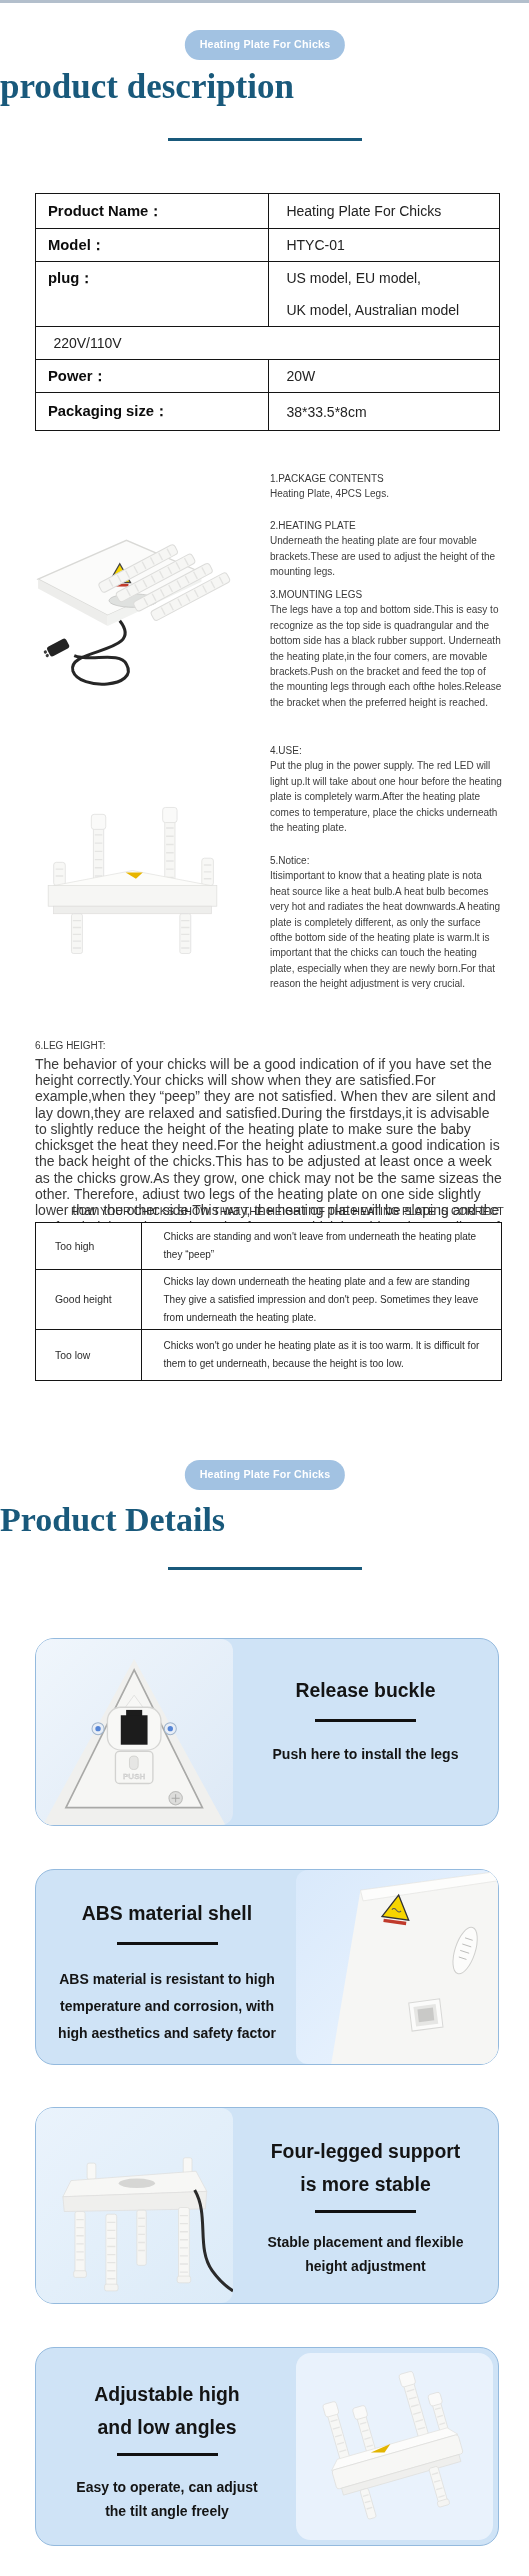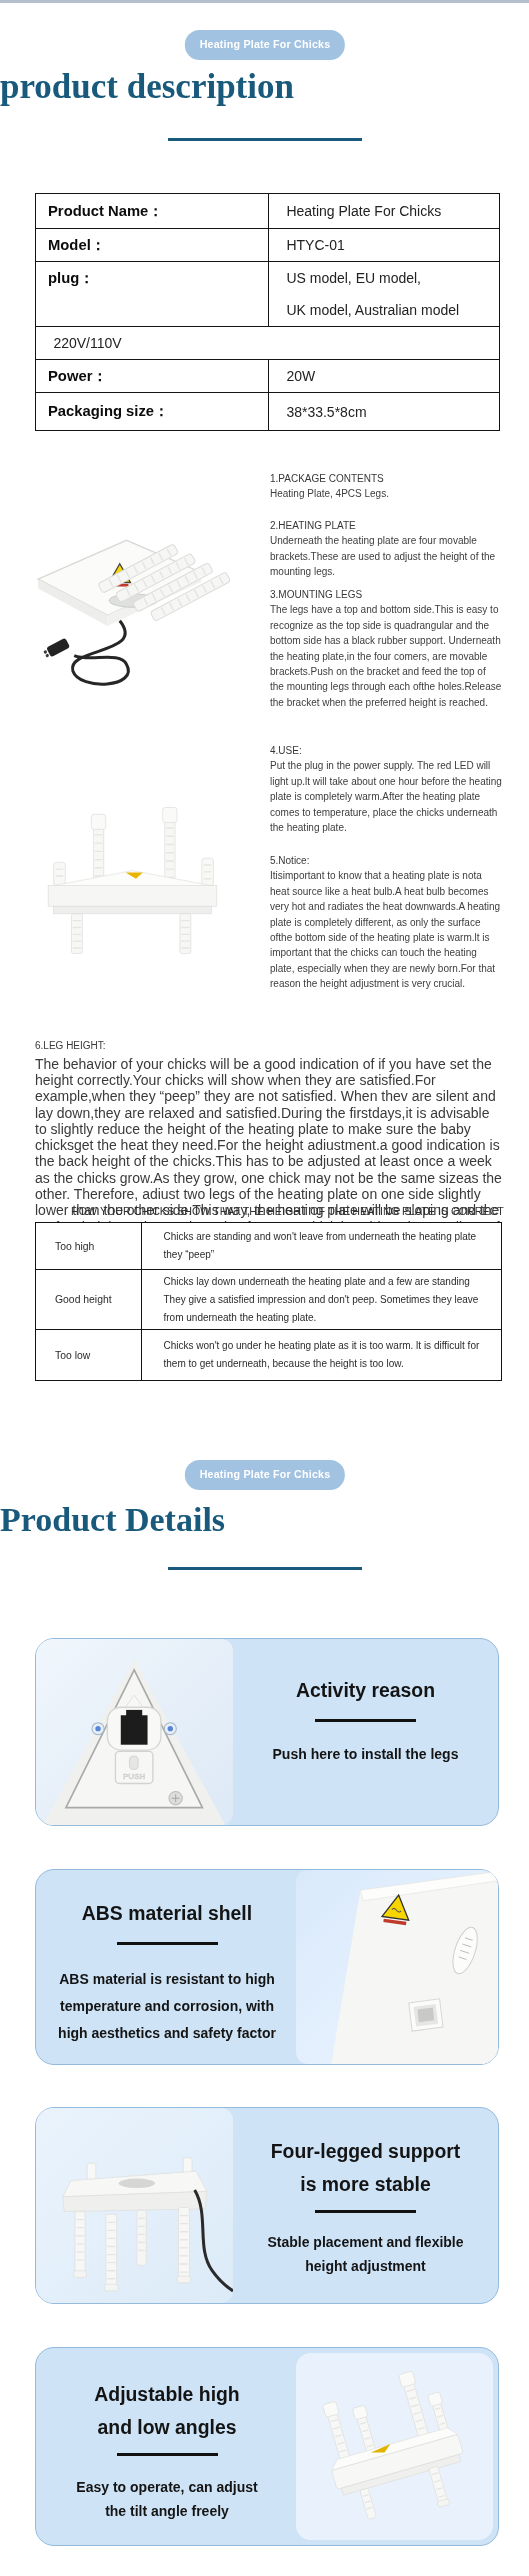--- a/index.html
+++ b/index.html
@@ -259,21 +259,21 @@
           <rect x="139" y="175" width="13" height="20" rx="6" fill="#e6e6e4" stroke="#c7c7c5"></rect>
           <text x="146" y="209" font-size="12" font-family="Liberation Sans, sans-serif" font-weight="bold" fill="#dedede" stroke="#c2c2c0" stroke-width="0.4" text-anchor="middle">PUSH</text>
         </g>
         <g>
           <circle cx="208" cy="238" r="10" fill="#dddddb" stroke="#bcbcba" stroke-width="1.5"></circle>
           <path d="M202,238 h12 M208,232 v12" stroke="#a9a9a7" stroke-width="1.5"></path>
         </g>
       </svg>
     </div>
     <div class="card-text" style="left:197px;right:0;">
-      <div class="card-title" style="margin-top:35px;">Activity reason</div>
+      <div class="card-title" style="margin-top:35px;">Release buckle</div>
       <div class="card-rule" style="margin-top:12px;"></div>
       <div class="card-body" style="margin-top:24px;">Push here to install the legs</div>
     </div>
   </div>
 
   <div class="abs card" style="top:1869px;height:196px;">
     <div class="photo-panel photo-right">
       <svg width="202" height="196" viewBox="0 0 301 292">
         <polygon points="52,292 96,30 301,2 301,292" fill="#f6f6f4"></polygon>
         <polygon points="96,30 301,2 301,16 100,46" fill="#fdfdfc" stroke="#e2e2e0"></polygon>

